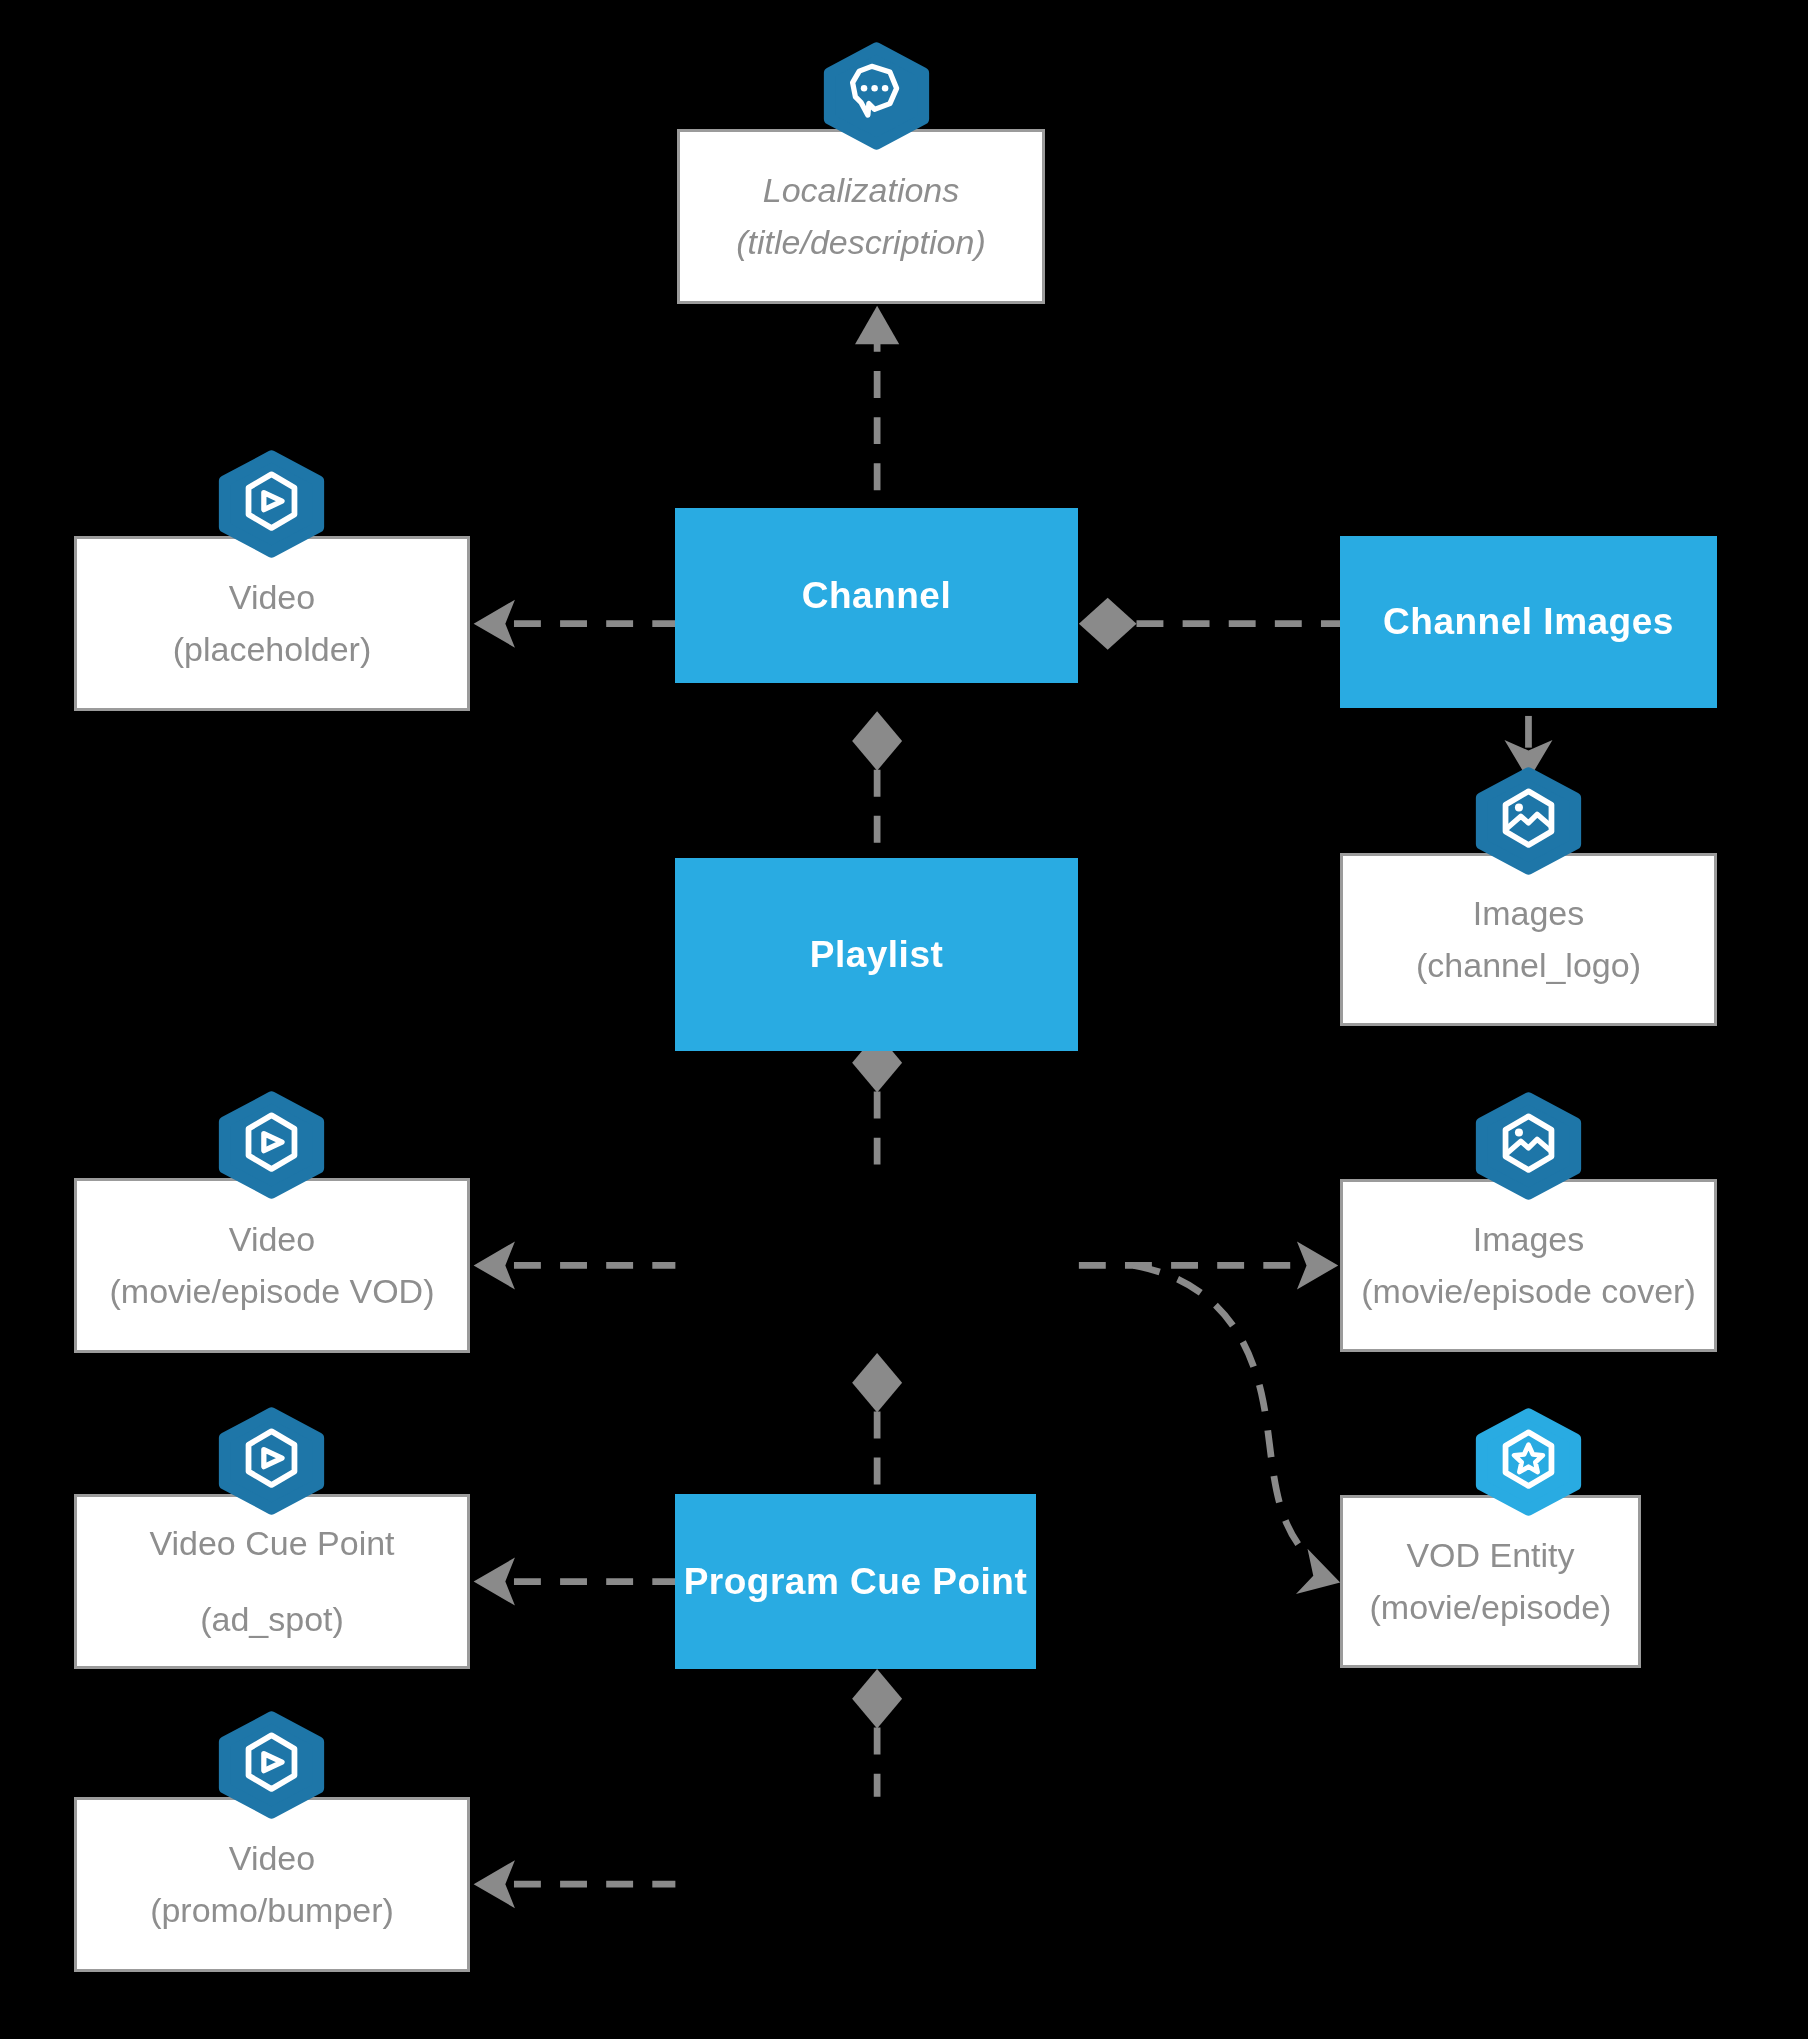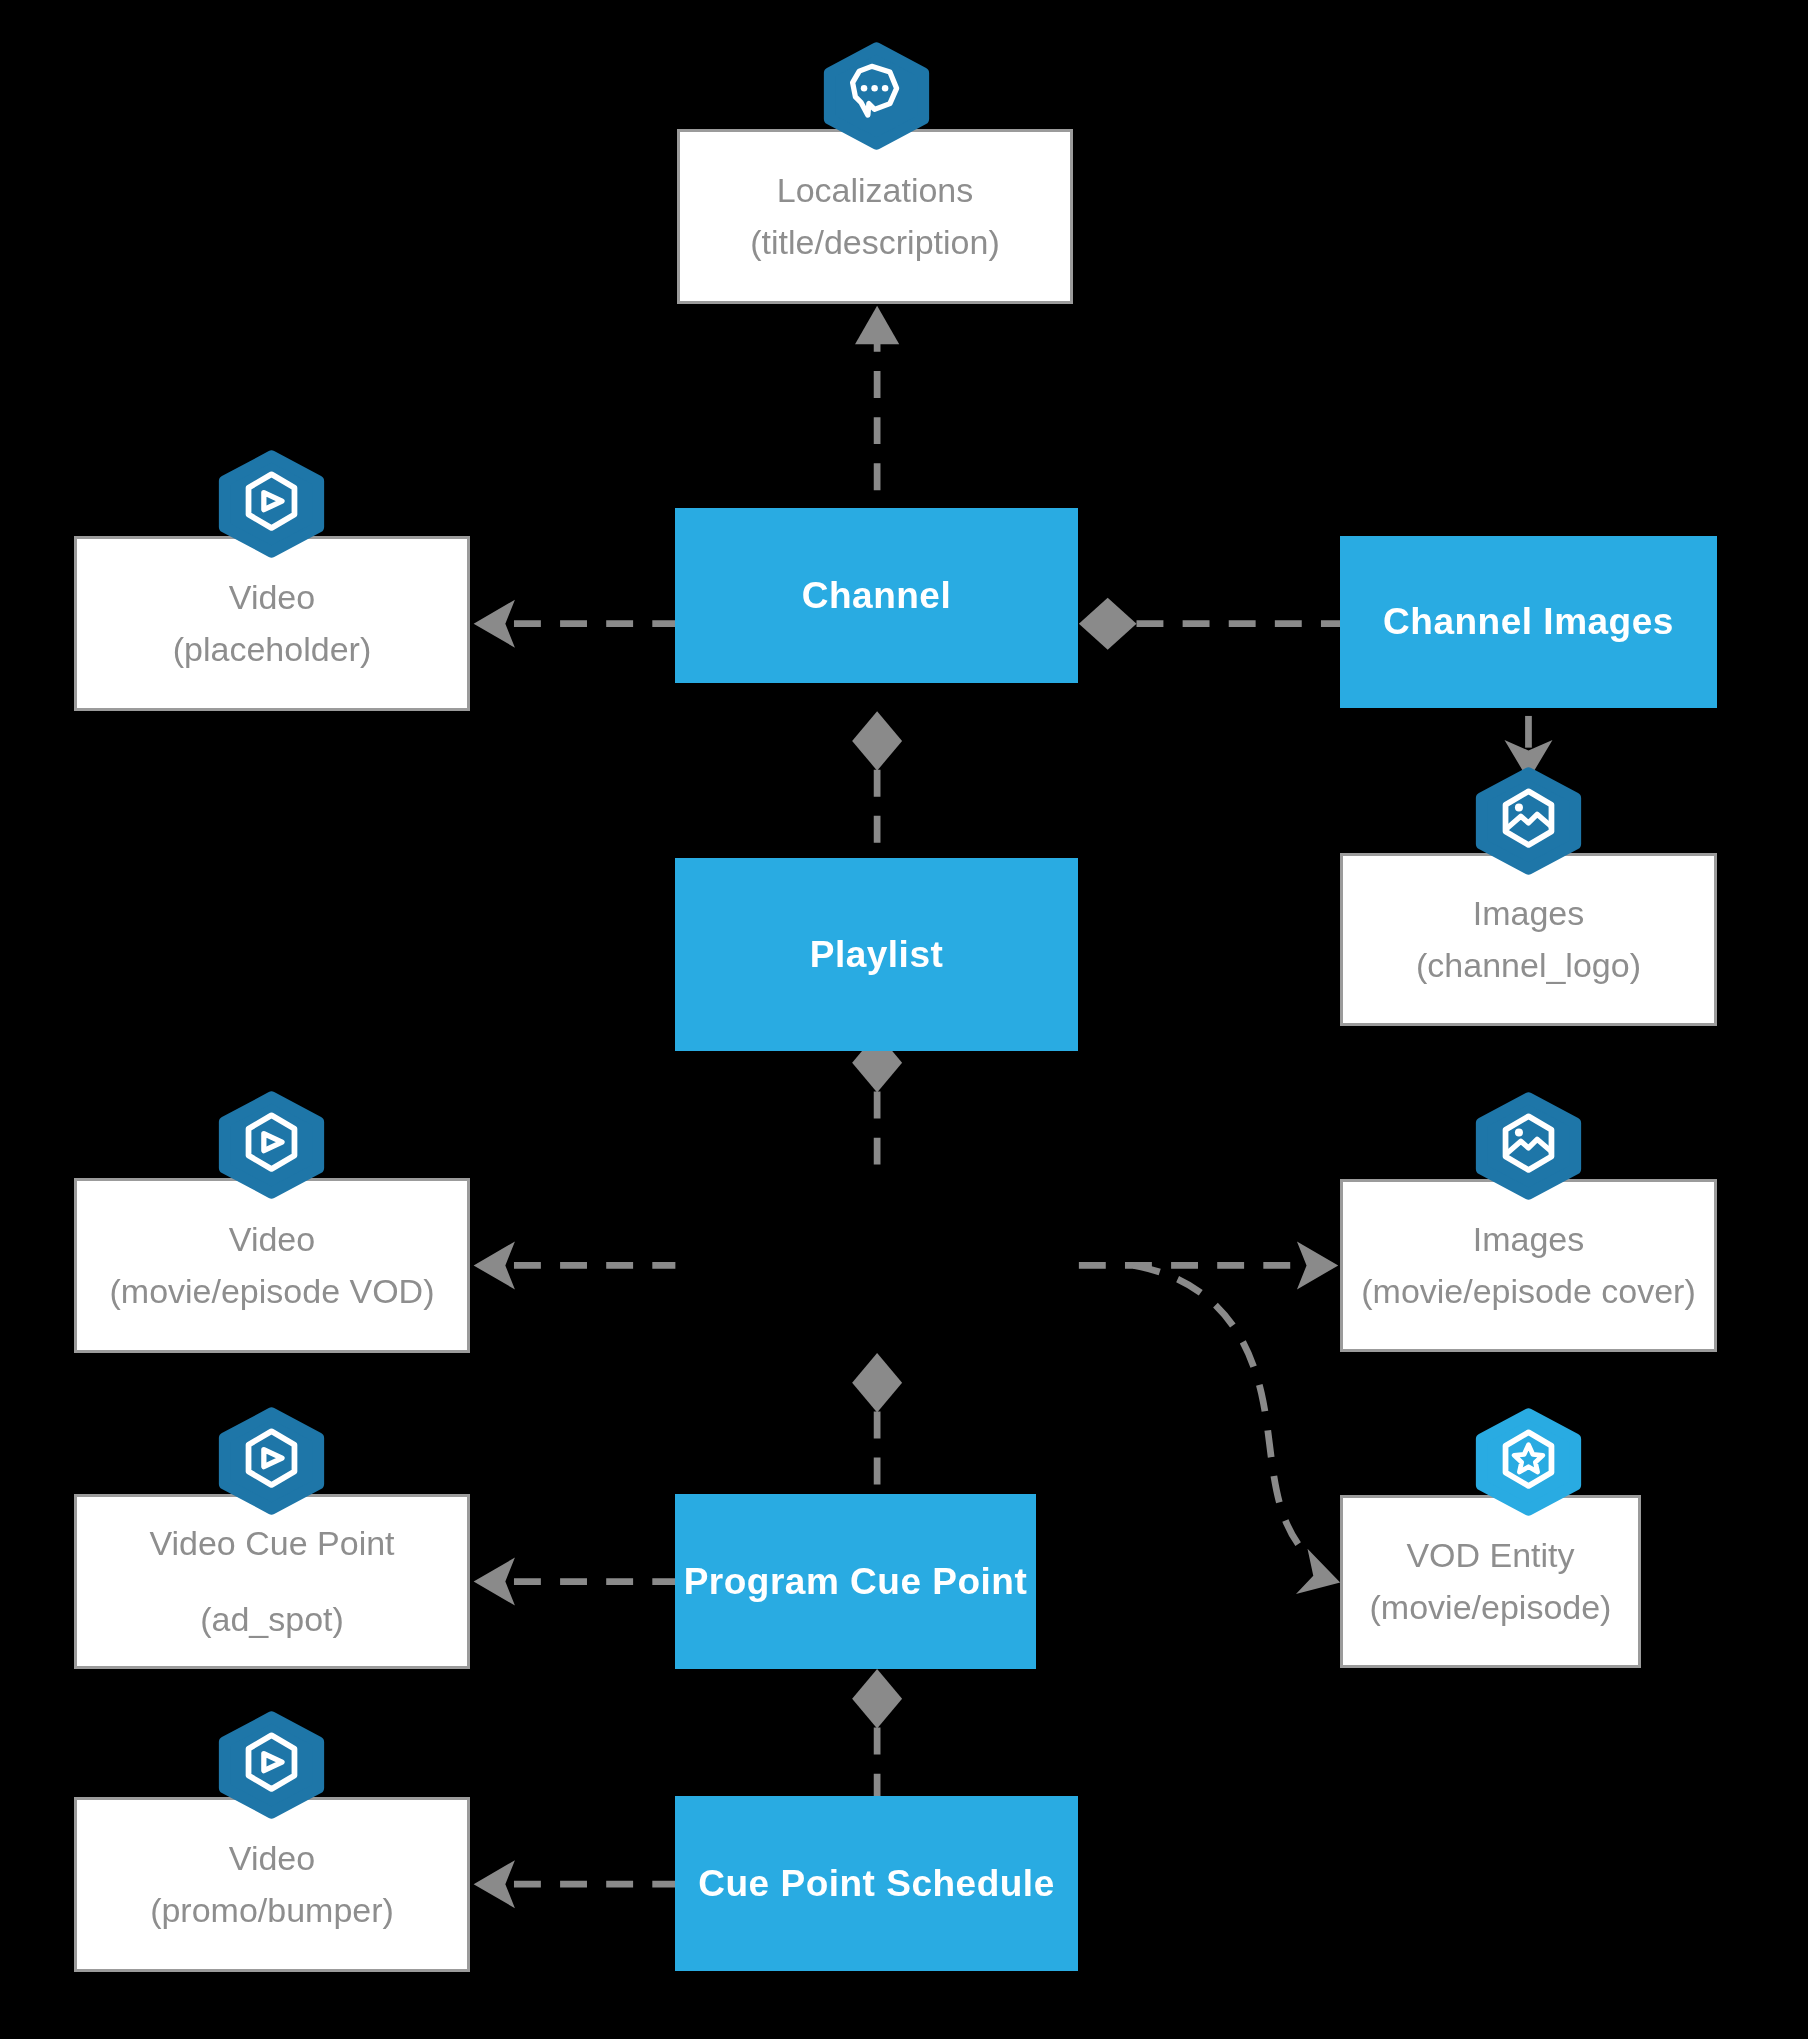--- a/index.html
+++ b/index.html
@@ -72,29 +72,26 @@
 
   <div class="node entity" style="left:675px;top:858px;width:403px;height:193px;">
     <span>Playlist</span>
   </div>
 
 
   <div class="node entity" style="left:675px;top:1494px;width:361px;height:175px;">
     <span>Program Cue Point</span>
   </div>
 
-  <div class="node entity" style="left:675px;top:1796px;width:403px;height:175px;">
-    <span>Cue Point Schedule</span>
-  </div>
 
   <div class="node entity" style="left:1340px;top:536px;width:377px;height:172px;">
     <span>Channel Images</span>
   </div>
 
-  <div class="node attach" style="left:677px;top:129px;width:396px;height:175px;">
+  <div class="node attach" style="left:677px;top:129px;width:368px;height:175px;font-style:italic;">
     <div>Localizations</div>
     <div>(title/description)</div>
   </div>
 
   <div class="node attach" style="left:74px;top:536px;width:396px;height:175px;">
     <div>Video</div>
     <div>(placeholder)</div>
   </div>
 
   <div class="node attach" style="left:74px;top:1178px;width:396px;height:175px;">

